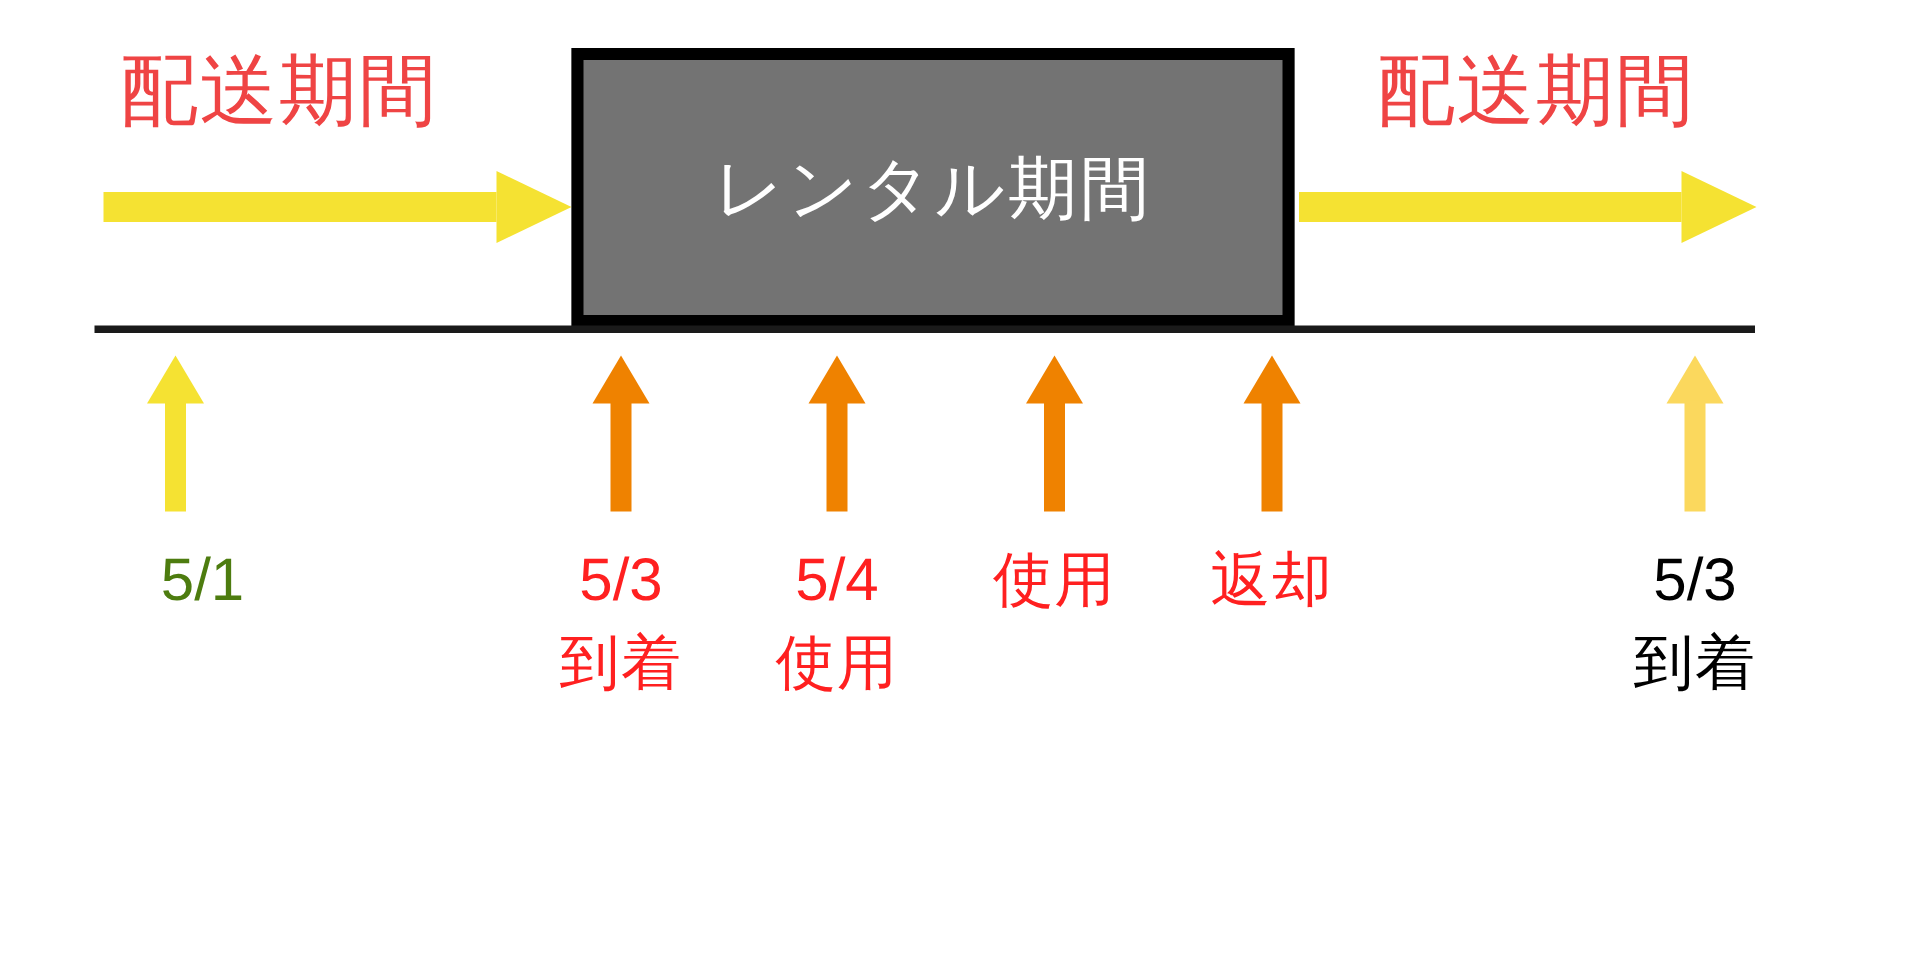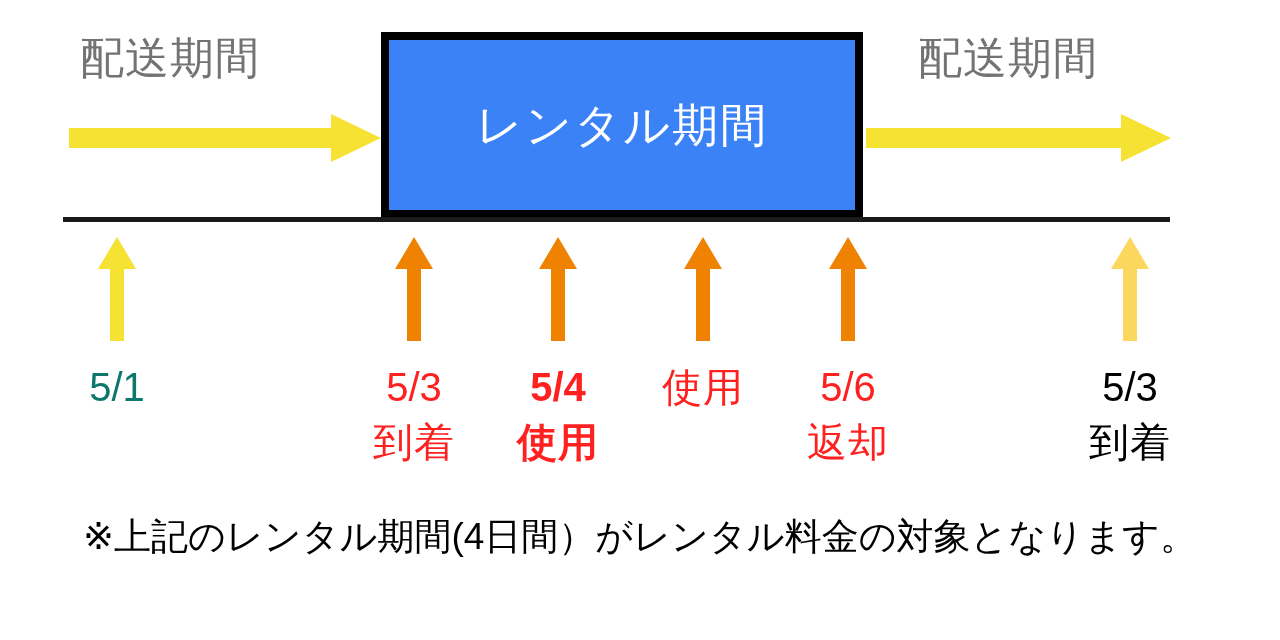--- a/index.html
+++ b/index.html
@@ -14,25 +14,26 @@
     position: relative;
     width: 1280px;
     height: 640px;
     background: #ffffff;
     overflow: hidden;
   }
 
   
   .period-caption {
     position: absolute;
-    font-size: 44px;
+    font-size: 52px;
     line-height: 1;
-    color: #737373;
+    color: #ef4444;
     white-space: nowrap;
     letter-spacing: 1px;
+    font-family: Liberation Serif, serif;
   }
   #caption-left  { left: 80px;  top: 36px; }
   #caption-right { left: 918px; top: 36px; }
 
   
   .h-arrow {
     position: absolute;
     height: 48px;
   }
   .h-arrow .shaft {
@@ -153,70 +154,68 @@
   <div class="h-arrow" id="h-arrow-left">
     <div class="shaft" style="background: rgb(245, 226, 50);"></div>
     <div class="head" style="border-left: 50px solid rgb(245, 226, 50);"></div>
   </div>
 
   <div class="h-arrow" id="h-arrow-right">
     <div class="shaft" style="background: rgb(245, 226, 50);"></div>
     <div class="head" style="border-left: 50px solid rgb(245, 226, 50);"></div>
   </div>
 
-  <div id="rental-box" style="background: #3b82f6; border-color: rgb(0, 0, 0); color: rgb(255, 255, 255);">
+  <div id="rental-box" style="background: #737373; border-color: rgb(0, 0, 0); color: rgb(255, 255, 255);">
     <div class="line">レンタル期間</div>
   </div>
 
   <div id="timeline" style="background: rgb(26, 26, 26);"></div>
 
   <div id="ticks-layer">
       <div class="v-arrow" style="left: 98px;">
         <div class="v-head" style="border-bottom: 32px solid rgb(245, 226, 50);"></div>
         <div class="v-shaft" style="background: rgb(245, 226, 50);"></div>
       </div>
-      <div class="tick-label" style="left: 42px; color: #0f766e;">
+      <div class="tick-label" style="left: 60px; color: #4d7c0f;">
         <span class="date">5/1</span>
       </div>
       <div class="v-arrow" style="left: 395px;">
         <div class="v-head" style="border-bottom: 32px solid rgb(239, 130, 0);"></div>
         <div class="v-shaft" style="background: rgb(239, 130, 0);"></div>
       </div>
       <div class="tick-label" style="left: 339px; color: rgb(255, 32, 32);">
         <span class="date">5/3</span>
         <span class="action">到着</span>
       </div>
       <div class="v-arrow" style="left: 539px;">
         <div class="v-head" style="border-bottom: 32px solid rgb(239, 130, 0);"></div>
         <div class="v-shaft" style="background: rgb(239, 130, 0);"></div>
       </div>
-      <div class="tick-label" style="left: 483px; color: rgb(255, 32, 32); font-weight: bold;">
+      <div class="tick-label" style="left: 483px; color: rgb(255, 32, 32);">
         <span class="date">5/4</span>
         <span class="action">使用</span>
       </div>
       <div class="v-arrow" style="left: 684px;">
         <div class="v-head" style="border-bottom: 32px solid rgb(239, 130, 0);"></div>
         <div class="v-shaft" style="background: rgb(239, 130, 0);"></div>
       </div>
       <div class="tick-label" style="left: 628px; color: rgb(255, 32, 32);">
         <span class="action">使用</span>
       </div>
       <div class="v-arrow" style="left: 829px;">
         <div class="v-head" style="border-bottom: 32px solid rgb(239, 130, 0);"></div>
         <div class="v-shaft" style="background: rgb(239, 130, 0);"></div>
       </div>
       <div class="tick-label" style="left: 773px; color: rgb(255, 32, 32);">
-        <span class="date">5/6</span>
         <span class="action">返却</span>
       </div>
       <div class="v-arrow" style="left: 1111px;">
         <div class="v-head" style="border-bottom: 32px solid rgb(251, 216, 93);"></div>
         <div class="v-shaft" style="background: rgb(251, 216, 93);"></div>
       </div>
       <div class="tick-label" style="left: 1055px; color: rgb(0, 0, 0);">
         <span class="date">5/3</span>
         <span class="action">到着</span>
       </div>
     </div>
 
-  <div id="footnote">※上記のレンタル期間(4日間）がレンタル料金の対象となります。</div>
 
 </div>
 
 </body></html>

